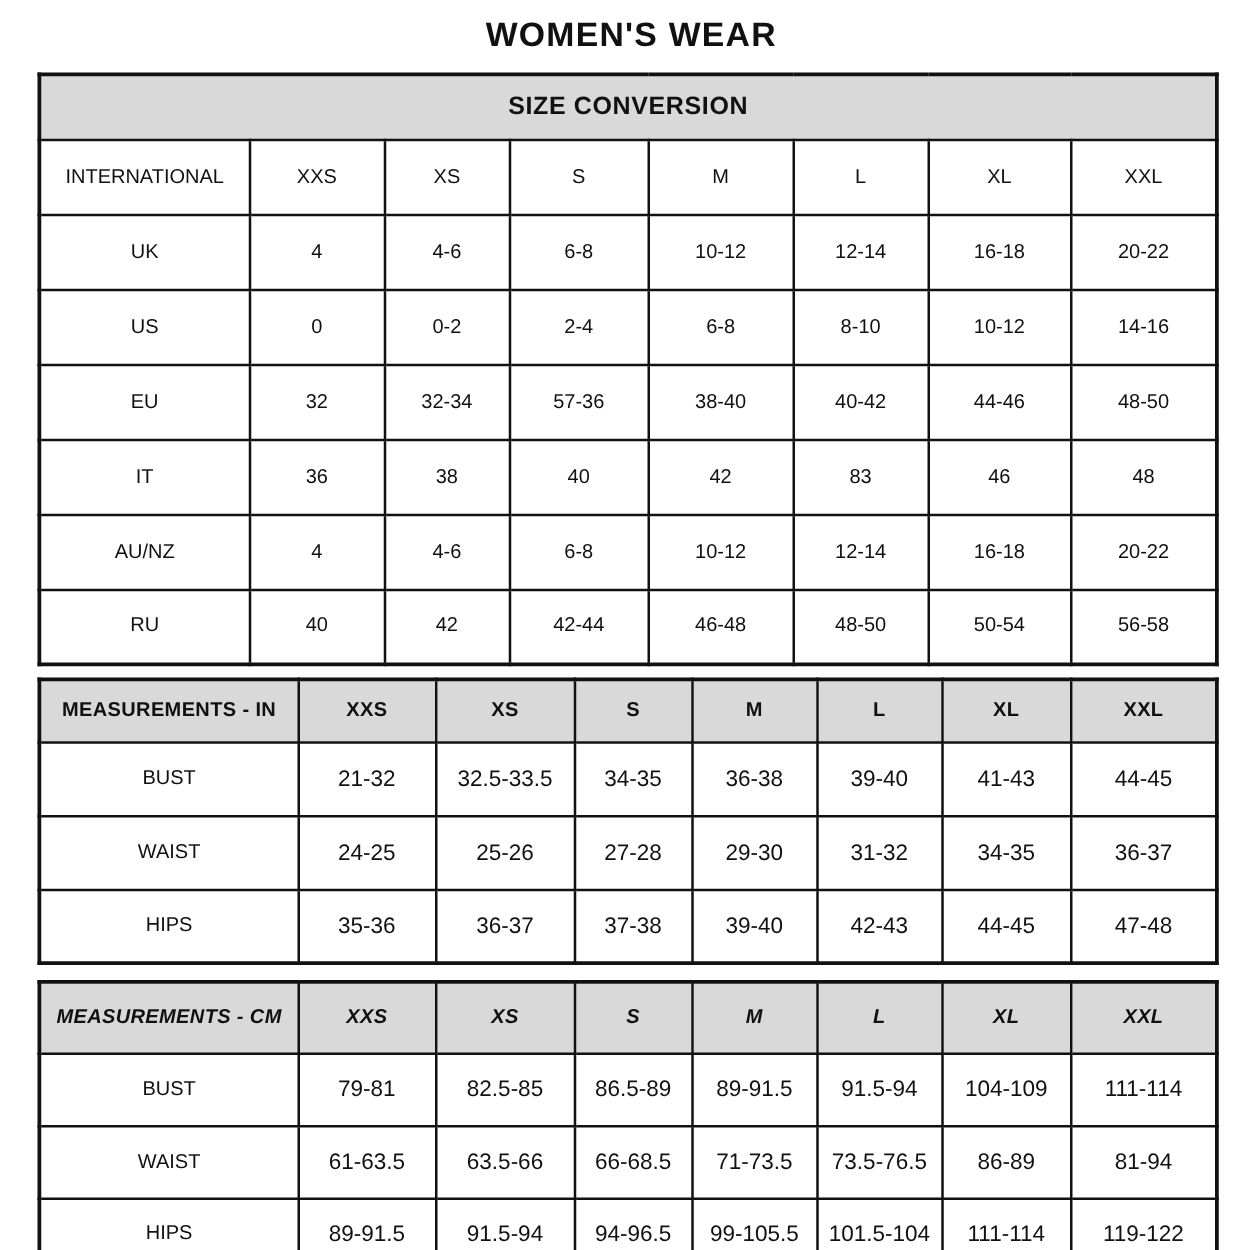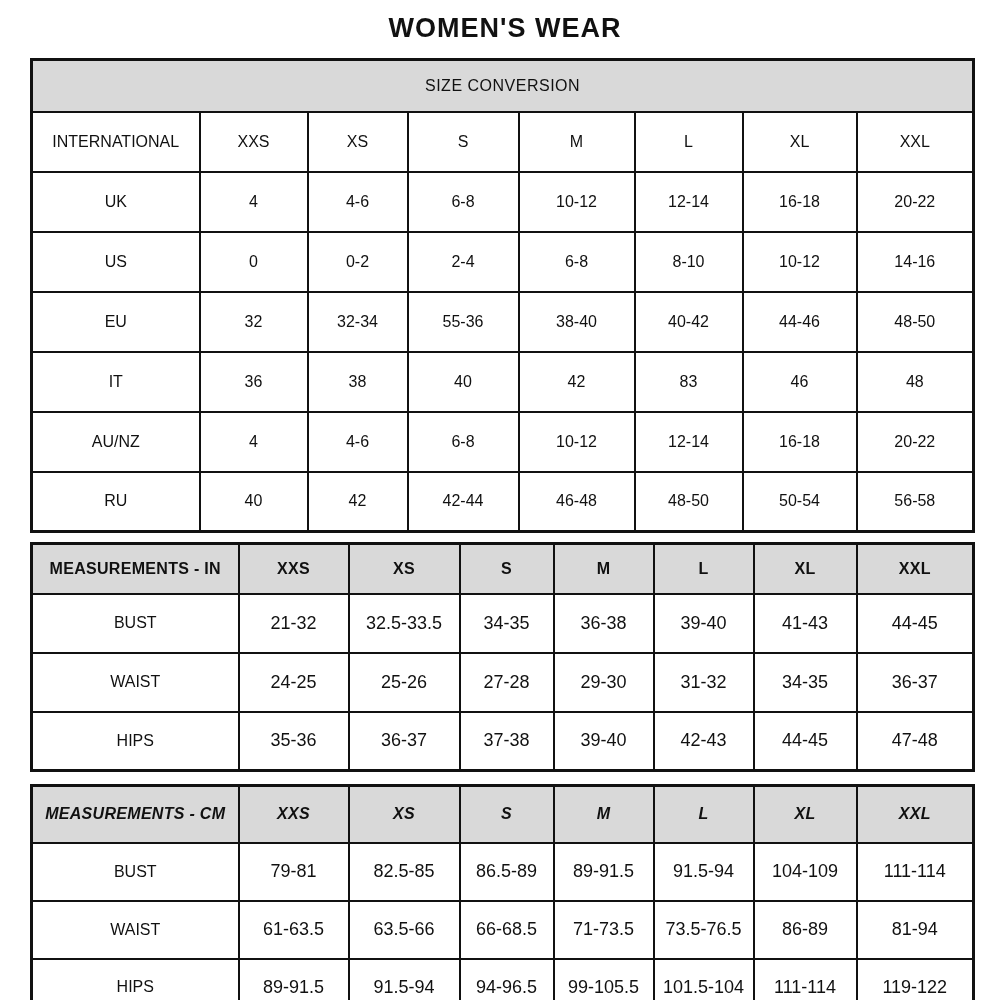--- a/index.html
+++ b/index.html
@@ -33,22 +33,22 @@
     overflow: hidden;
     white-space: nowrap;
   }
   table { border: 3px solid #111111; }
 
   
   .t1 { margin-bottom: 9px; }
   .t1 td { font-size: 16px; height: 60px; }
   .t1 .bar td {
     background: #d9d9d9;
-    font-weight: 400;
-    font-size: 16px;
+    font-weight: 700;
+    font-size: 20px;
     height: 52px;
     letter-spacing: 0.5px;
   }
 
   
   .t2 { margin-bottom: 12px; }
   .t2 td, .t3 td { height: 59px; }
   .t3 td { height: 58px; }
   .hdr {
     background: #d9d9d9;
@@ -110,21 +110,21 @@
       <td>2-4</td>
       <td>6-8</td>
       <td>8-10</td>
       <td>10-12</td>
       <td>14-16</td>
     </tr>
     <tr>
       <td>EU</td>
       <td>32</td>
       <td>32-34</td>
-      <td>55-36</td>
+      <td>57-36</td>
       <td>38-40</td>
       <td>40-42</td>
       <td>44-46</td>
       <td>48-50</td>
     </tr>
     <tr>
       <td>IT</td>
       <td>36</td>
       <td>38</td>
       <td>40</td>

